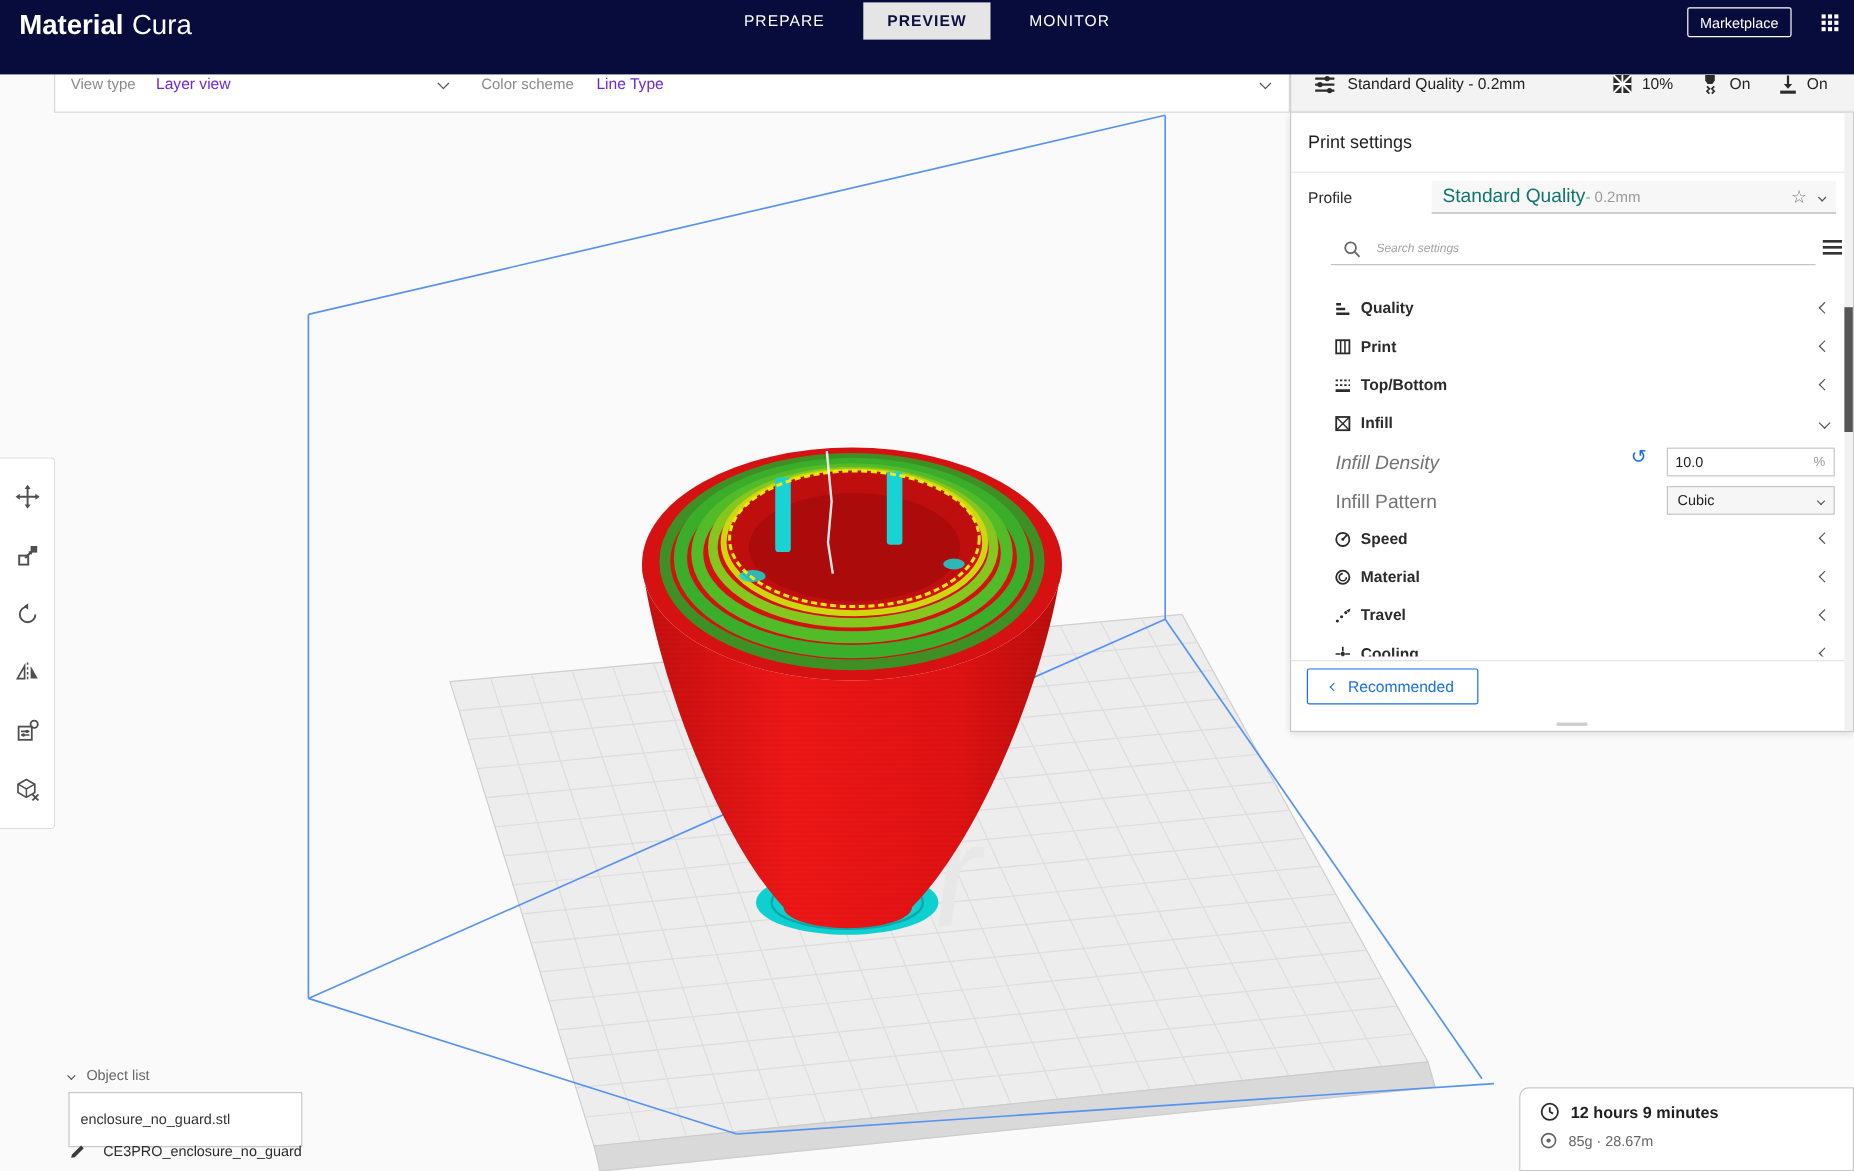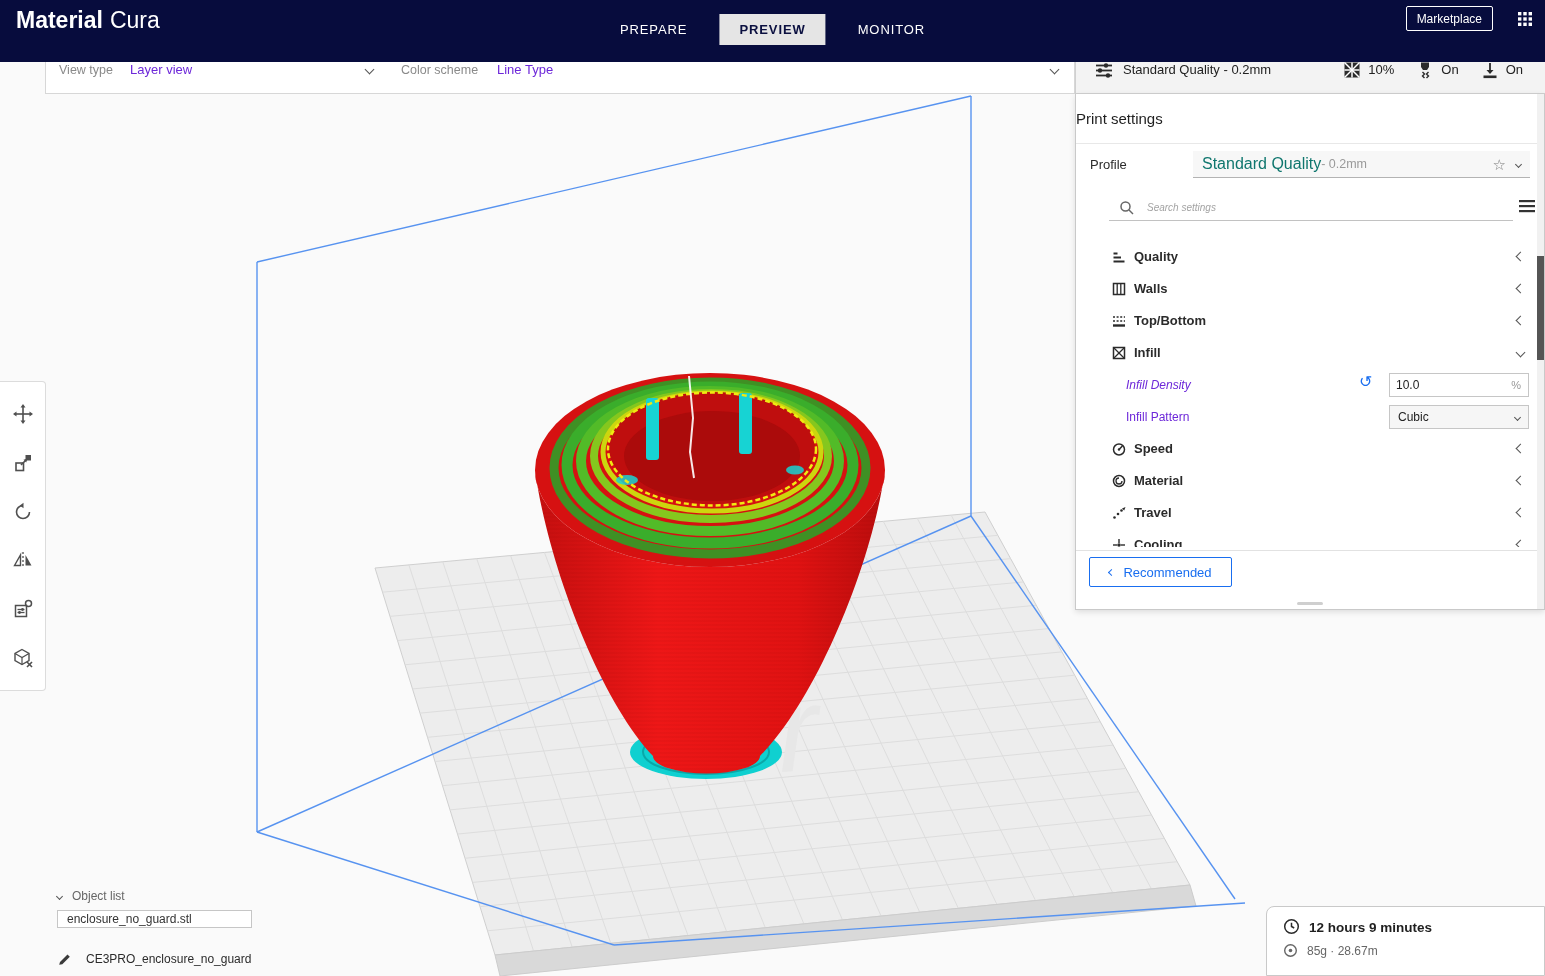--- a/index.html
+++ b/index.html
@@ -5,21 +5,21 @@
   html,body{margin:0;padding:0}
   body{width:1545px;height:976px;overflow:hidden;font-family:"Liberation Sans",sans-serif;background:#fafafa}
   *{box-sizing:border-box}
   #app{position:relative;width:1545px;height:976px;background:#fafafa;overflow:hidden}
 
   
   .hdr{position:absolute;left:0;top:0;width:1545px;height:62px;background:#070c3d;z-index:30}
   .logo{position:absolute;left:16px;top:7px;color:#fff;font-size:23px;white-space:nowrap}
   .logo .p{font-weight:700}
   .logo .s{font-weight:300;margin-left:7px}
-  .tabs{position:absolute;left:50%;top:14px;transform:translateX(-50%);display:flex;align-items:center;gap:12px;height:30px}
+  .tabs{position:absolute;left:50%;top:3px;transform:translateX(-50%);display:flex;align-items:flex-end;gap:12px;height:30px}
   .tab{background:none;border:none;color:#fff;font-size:13px;letter-spacing:.9px;padding:8px 20px;font-family:inherit;cursor:pointer}
   .tab.active{background:#e5e5e5;color:#0b1040;font-weight:600}
   .mkt{position:absolute;right:52px;top:6px;height:25px;background:transparent;border:1px solid #fff;color:#fff;font-size:12px;padding:0 10px;border-radius:2px;font-family:inherit;cursor:pointer}
   .grid9{position:absolute;right:12px;top:11px;cursor:pointer}
 
   
   .chev{display:inline-block;width:7px;height:7px;border-right:1.6px solid #555;border-bottom:1.6px solid #555}
   .chev.down{transform:rotate(45deg)}
   .chev.left{transform:rotate(135deg)}
   .chev.sm{width:5px;height:5px}
@@ -32,59 +32,59 @@
   .vt-chev{position:absolute;top:19px}
 
   
   .summary{position:absolute;left:1075px;top:46px;width:470px;height:48px;background:#f3f3f3;border-left:1px solid #d0d0d0;border-bottom:1px solid #d0d0d0;z-index:20;display:flex;align-items:center;padding:0 22px 0 18px;cursor:pointer}
   .summary .profile{font-size:13px;color:#222;margin-left:9px;white-space:nowrap}
   .summary .grp{display:flex;align-items:center;gap:7px;font-size:13px;color:#222;margin-left:22px}
   .summary .grp.first{margin-left:auto}
 
   
   .panel{position:absolute;left:1075px;top:94px;width:470px;height:516px;background:#fff;border:1px solid #c9c9c9;border-top:none;box-shadow:0 2px 6px rgba(0,0,0,.12);z-index:20}
-  .ps-title{position:absolute;left:0;top:0;width:100%;height:50px;line-height:50px;font-size:15px;color:#1f1f1f;border-bottom:1px solid #e8e8e8}
+  .ps-title{position:absolute;left:0;top:0;width:100%;height:50px;line-height:50px;padding-left:14px;font-size:15px;color:#1f1f1f;border-bottom:1px solid #e8e8e8}
   .prof-lab{position:absolute;left:14px;top:63px;font-size:13px;color:#2b2b2b}
   .prof-dd{position:absolute;left:117px;top:57px;right:14px;height:27px;background:#f7f7f7;border-bottom:1px solid #b3b3b3;display:flex;align-items:center;padding:0 9px;cursor:pointer}
   .prof-dd .v{font-size:16px;color:#0f766e}
   .prof-dd .d{font-size:12.5px;color:#9a9a9a}
   .prof-dd .star{margin-left:auto;font-size:15px;color:#7d7d7d;line-height:1}
   .search-wrap{position:absolute;left:33px;top:100px;width:404px;height:27px;border-bottom:1px solid #c2c2c2}
   .search-wrap input{width:100%;height:100%;border:none;outline:none;background:transparent;padding:0 4px 0 38px;font-size:10px;font-family:Liberation Sans, sans-serif;color:#333}
   .search-wrap input::placeholder{font-style:italic;color:#a3a3a3}
   .search-icon{position:absolute;left:10px;top:6px}
   .hamb{position:absolute;right:8px;top:104px;cursor:pointer}
   .cats{position:absolute;left:0;top:147px;width:100%;height:306px;overflow:hidden}
   .cat-row{position:relative;height:32px;cursor:pointer}
   .cat-row .cicon{position:absolute;left:35px;top:8px}
   .cat-row .clab{position:absolute;left:58px;top:8px;font-size:13px;font-weight:bold;color:#2b2b2b}
   .cat-row .cchev{position:absolute;right:20px;top:12px}
   .sub-row{position:relative;height:32px}
-  .sub-row .slab{position:absolute;left:50px;top:9px;font-size:12px;color:#6d28d9}
+  .sub-row .slab{position:absolute;left:37px;top:9px;font-size:16px;color:#737373}
   .sub-row .slab.it{font-style:italic}
   .revert{position:absolute;left:283px;top:5px;font-size:16px;color:#196ef0;line-height:1;cursor:pointer}
   .num-wrap{position:absolute;left:313px;top:4px;width:140px;height:24px;border:1px solid #c6c6c6;background:#fff;display:flex;align-items:center}
   .num-wrap input{flex:1;min-width:0;border:none;outline:none;padding:0 6px;font-size:12px;font-family:inherit;color:#222;background:transparent}
   .num-wrap .unit{padding-right:7px;font-size:11px;color:#999}
   .sel-wrap{position:absolute;left:313px;top:4px;width:140px;height:24px;border:1px solid #c6c6c6;background:#f6f6f6;display:flex;align-items:center;padding:0 8px;cursor:pointer}
   .sel-wrap .v{flex:1;font-size:12px;color:#222}
   .ps-sep{position:absolute;left:0;top:456px;width:100%;border-top:1px solid #e2e2e2}
   .reco-btn{position:absolute;left:13px;top:463px;width:143px;height:30px;background:#fff;border:1px solid #196ef0;color:#196ef0;font-size:13px;border-radius:2px;display:flex;align-items:center;justify-content:center;gap:9px;font-family:inherit;cursor:pointer}
   .drag-handle{position:absolute;left:50%;bottom:4px;transform:translateX(-50%);width:26px;height:3px;background:#cfcfcf;border-radius:2px;cursor:ns-resize}
   .sb-track{position:absolute;right:0;top:0;width:7px;height:100%;background:#f1f1f1}
   .sb-thumb{position:absolute;right:0;top:162px;width:7px;height:104px;background:#555;cursor:grab}
 
   
   .ltb{position:absolute;left:0;top:381px;width:46px;height:310px;background:#fff;border:1px solid #dcdcdc;border-left:none;border-radius:0 4px 4px 0;z-index:15;display:flex;flex-direction:column;align-items:center;justify-content:space-around;padding:8px 0}
   .ltb button{width:34px;height:34px;border:none;background:transparent;display:flex;align-items:center;justify-content:center;cursor:pointer}
 
   
   .obj-toggle{position:absolute;left:57px;top:889px;z-index:15;display:flex;align-items:center;gap:10px;cursor:pointer}
   .obj-toggle .t{font-size:12px;color:#666}
-  .obj-item{position:absolute;left:57px;top:910px;width:195px;height:18px;background:#fff;border:1px solid #c6c6c6;z-index:15;display:flex;align-items:center;padding:0 9px;font-size:12px;color:#333;cursor:pointer}
+  .obj-item{position:absolute;left:57px;top:910px;width:195px;height:46px;background:#fff;border:1px solid #c6c6c6;z-index:15;display:flex;align-items:center;padding:0 9px;font-size:12px;color:#333;cursor:pointer}
   .job-name{position:absolute;left:57px;top:951px;z-index:15;display:flex;align-items:center;gap:14px;cursor:pointer}
   .job-name .t{font-size:12px;color:#2b2b2b}
 
   
   .job-card{position:absolute;left:1266px;top:906px;width:279px;height:70px;background:#fff;border:1px solid #c9c9c9;border-radius:8px 0 0 0;z-index:20;padding:11px 16px}
   .job-card .row{display:flex;align-items:flex-end;gap:9px}
   .job-card .time{font-size:13.5px;font-weight:bold;color:#1f1f1f}
   .job-card .mat{font-size:12px;color:#666}
   .job-card .row+.row{margin-top:8px}
 
@@ -315,21 +315,21 @@
       </div>
 
       <div class="cat-row">
         <svg class="cicon" width="16" height="16">
           <rect x="2.5" y="2.5" width="11" height="11" fill="none" stroke="#2b2b2b" stroke-width="1.5"></rect>
           <g stroke="#2b2b2b" stroke-width="1.3">
               <line x1="6.2" y1="2.5" x2="6.2" y2="13.5"></line>
               <line x1="9.8" y1="2.5" x2="9.8" y2="13.5"></line>
             </g>
         </svg>
-        <span class="clab">Walls</span>
+        <span class="clab">Print</span>
         <span class="chev left cchev"></span>
       </div>
 
       <div class="cat-row">
         <svg class="cicon" width="16" height="16">
           <g stroke="#2b2b2b">
               <line x1="2" y1="4" x2="14" y2="4" stroke-width="1.4" stroke-dasharray="2 1.6"></line>
               <line x1="2" y1="8" x2="14" y2="8" stroke-width="1.4" stroke-dasharray="2 1.6"></line>
               <line x1="2" y1="12.5" x2="14" y2="12.5" stroke-width="2.4"></line>
             </g>

